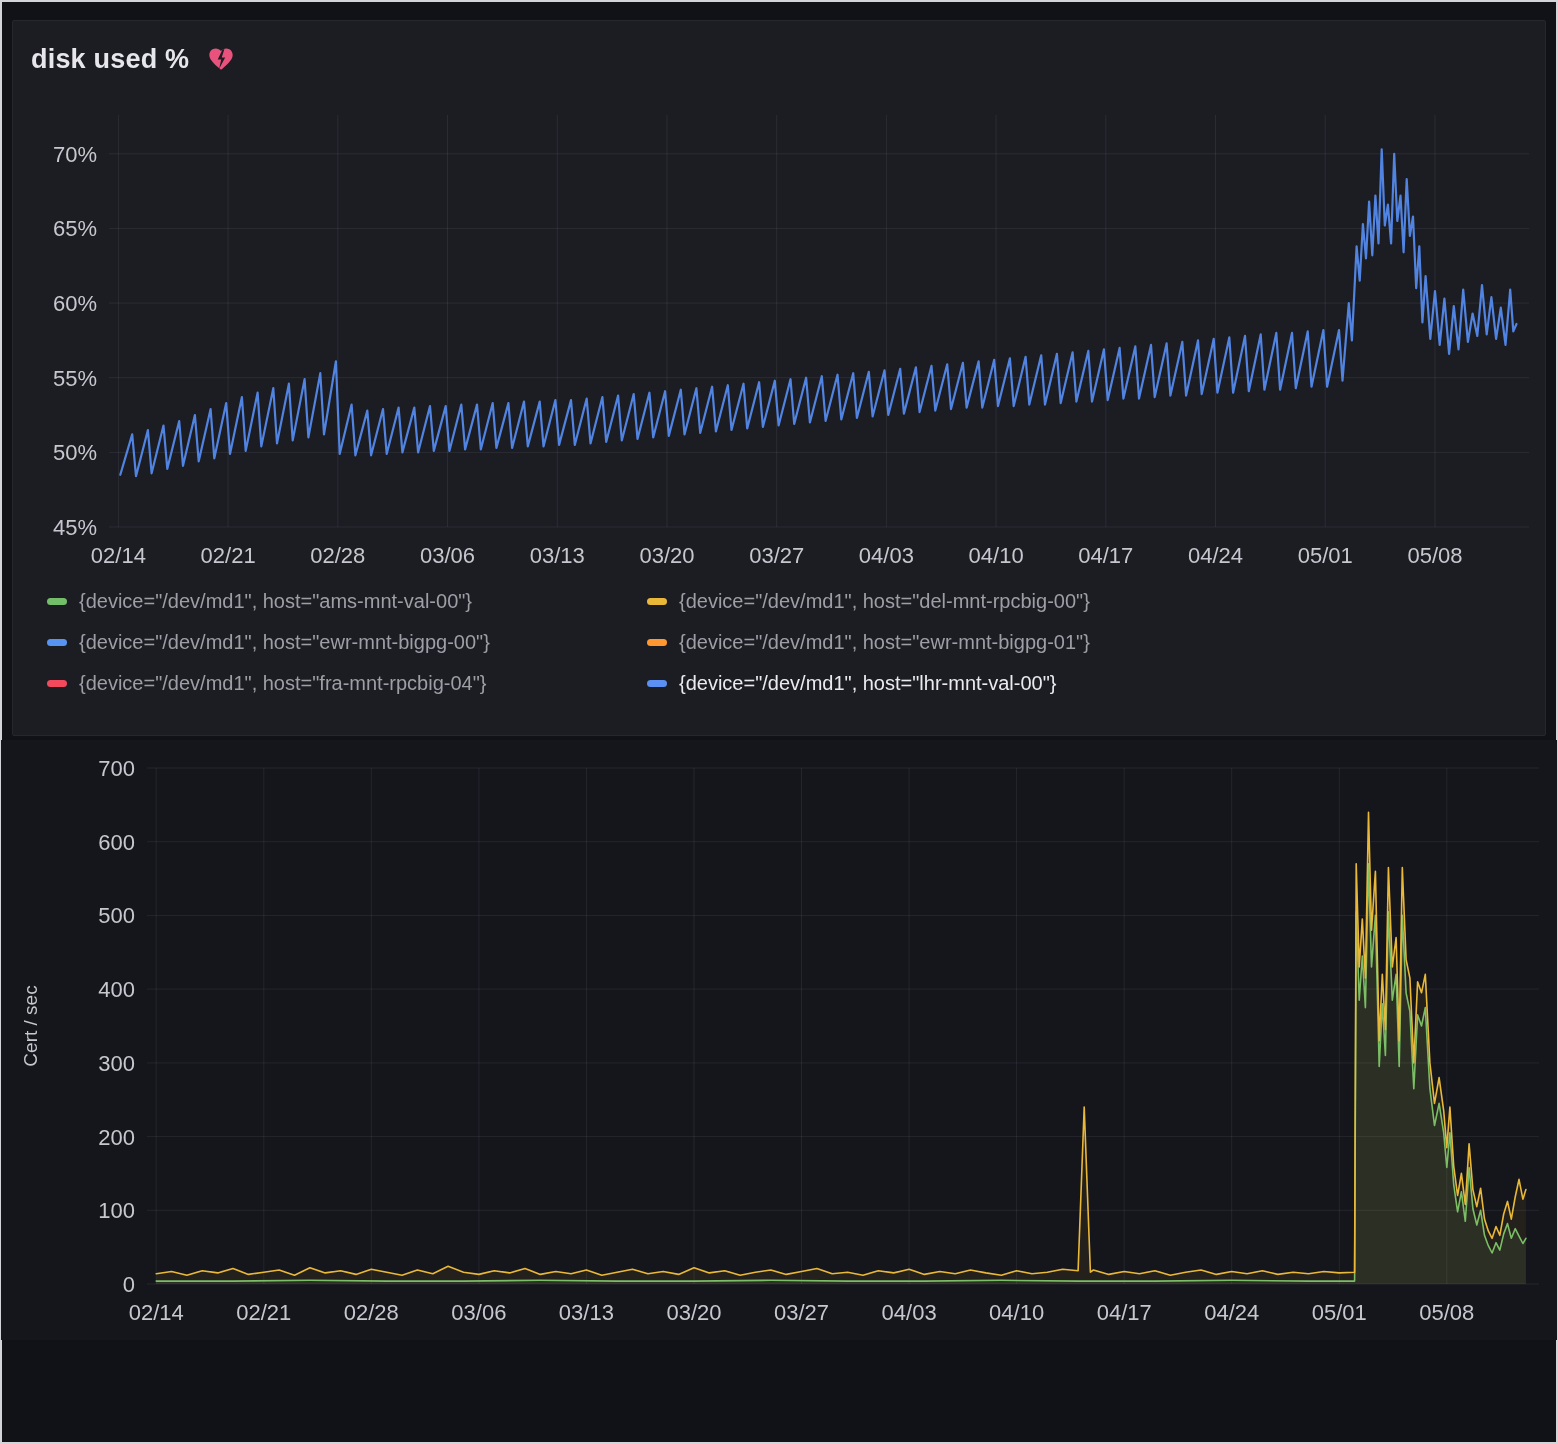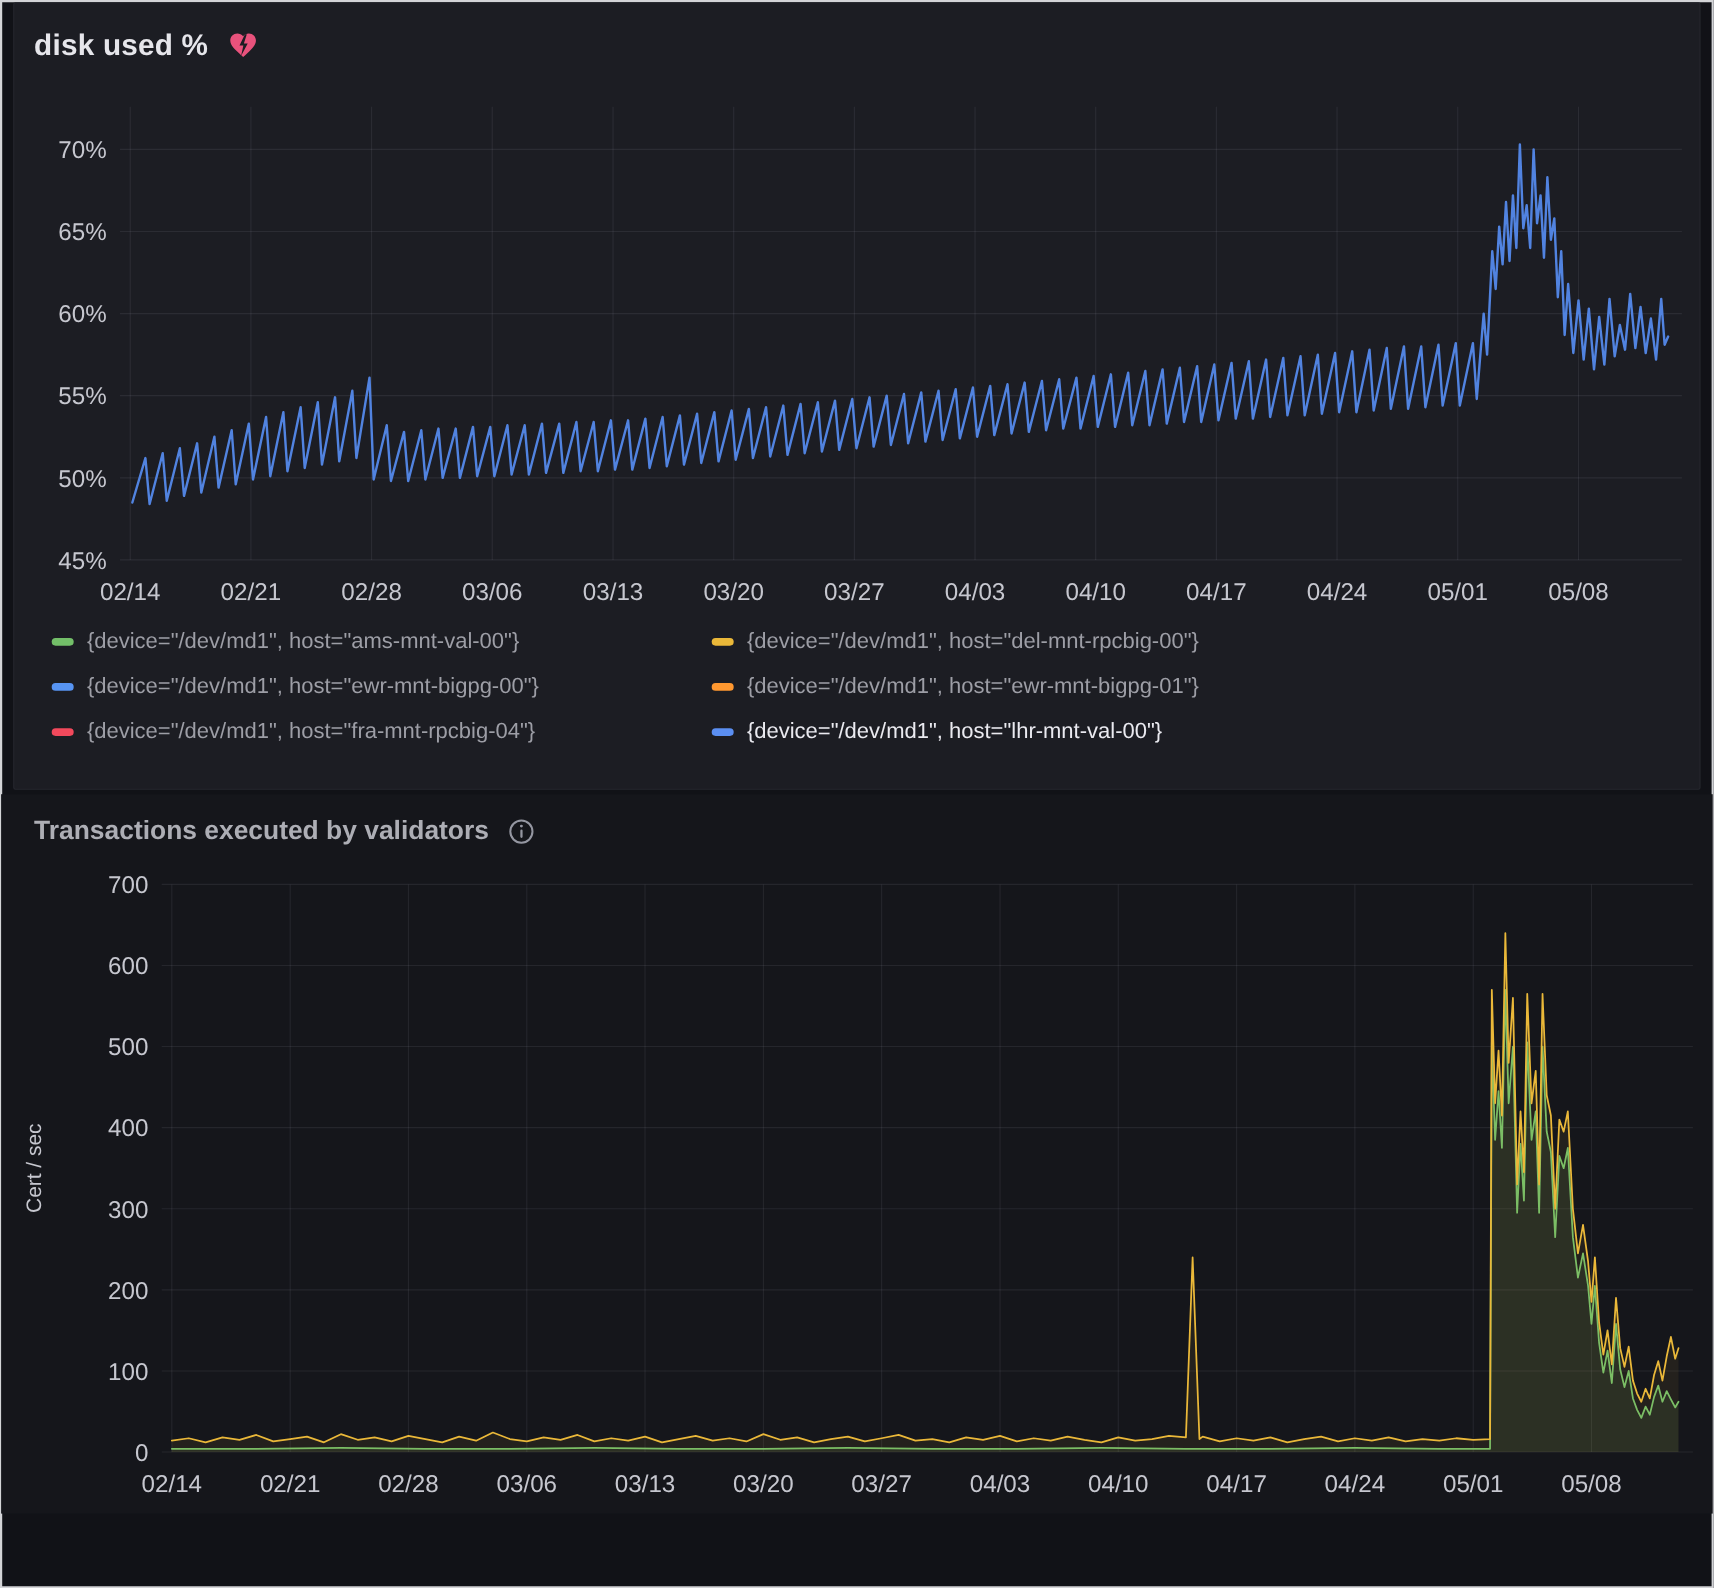--- a/index.html
+++ b/index.html
@@ -8,21 +8,21 @@
     background:#111217;
     box-shadow: inset 0 0 0 2px #d3d4d7;
     font-family:"Liberation Sans", sans-serif;
     -webkit-font-smoothing:antialiased;
   }
   .topbar{display:flex;gap:7px;padding:8px 0 0 8px;}
   .var-box{height:56px;border:1px solid #2e3037;background:#15161b;border-radius:2px;
     display:flex;align-items:center;font-size:22px;box-sizing:border-box;}
   .var-label{padding:0 24px;color:#6E9FFF;font-weight:500;}
   .var-value{padding:0 18px;color:#DCDDE1;gap:12px;font-weight:500;cursor:pointer;}
-  .panel1{margin:2px 12px 0 12px;height:716px;background:#1C1D23;border:1px solid #26272e;
+  .panel1{margin:20px 12px 0 12px;height:716px;background:#1C1D23;border:1px solid #26272e;
     border-radius:2px;box-sizing:border-box;overflow:hidden;}
   .panel1-header{padding:16px 0 4px 18px;display:flex;align-items:center;gap:18px;height:44px;}
   .panel1-header h2{margin:0;font-size:27px;font-weight:700;color:#E6E6EB;letter-spacing:.2px;cursor:pointer;}
   .legend{padding:4px 0 0 34px;display:grid;grid-template-columns:600px auto;row-gap:17px;
     font-size:20px;color:#9D9EA6;line-height:24px;}
   .legend-item{display:flex;align-items:center;gap:12px;cursor:pointer;}
   .legend-swatch{width:20px;height:7px;border-radius:4px;flex:0 0 auto;}
   .legend-item.highlight .legend-label{color:#EAEAF0;}
   .panel2{margin:4px 1px 0 1px;background:#15161B;overflow:hidden;}
   .panel2-header{padding:14px 0 0 30px;display:flex;align-items:center;gap:16px;height:40px;}
@@ -109,28 +109,20 @@
           <span class="legend-label">{device="/dev/md1", host="fra-mnt-rpcbig-04"}</span>
         </div>
         <div class="legend-item highlight">
           <span class="legend-swatch" style="background: rgb(91, 143, 242);"></span>
           <span class="legend-label">{device="/dev/md1", host="lhr-mnt-val-00"}</span>
         </div>
       </div>
   </section>
 
   <section class="panel2">
-    <div class="panel2-header">
-      <h2>Transactions executed by validators</h2>
-      <svg width="26" height="26" viewBox="0 0 24 24">
-        <circle cx="12" cy="12" r="9.3" fill="none" stroke="#9496A1" stroke-width="1.7"></circle>
-        <rect x="11.1" y="10.3" width="1.9" height="7" rx="0.95" fill="#9496A1"></rect>
-        <circle cx="12" cy="7.4" r="1.25" fill="#9496A1"></circle>
-      </svg>
-    </div>
     <svg id="chart2" class="chart" width="1554" height="600">
         <line x1="146" x2="1538" y1="544.0" y2="544.0" stroke="rgba(204,204,220,0.09)" stroke-width="1"></line>
         <text x="134" y="552.0" text-anchor="end" class="tick-label">0</text>
         <line x1="146" x2="1538" y1="470.3" y2="470.3" stroke="rgba(204,204,220,0.09)" stroke-width="1"></line>
         <text x="134" y="478.3" text-anchor="end" class="tick-label">100</text>
         <line x1="146" x2="1538" y1="396.6" y2="396.6" stroke="rgba(204,204,220,0.09)" stroke-width="1"></line>
         <text x="134" y="404.6" text-anchor="end" class="tick-label">200</text>
         <line x1="146" x2="1538" y1="322.9" y2="322.9" stroke="rgba(204,204,220,0.09)" stroke-width="1"></line>
         <text x="134" y="330.9" text-anchor="end" class="tick-label">300</text>
         <line x1="146" x2="1538" y1="249.1" y2="249.1" stroke="rgba(204,204,220,0.09)" stroke-width="1"></line>

